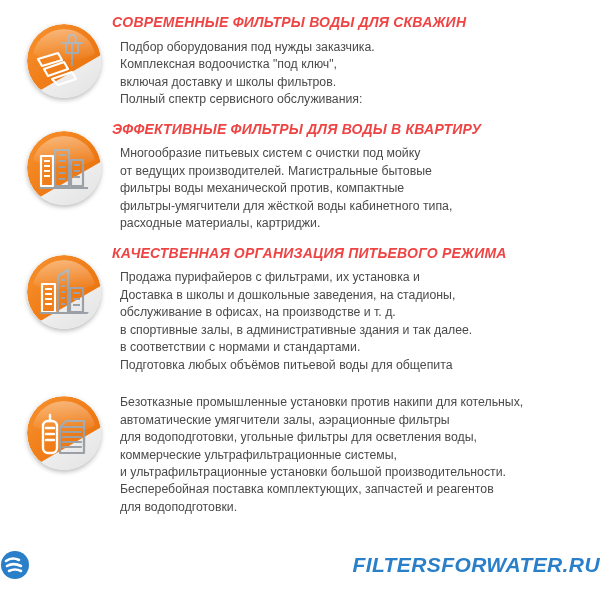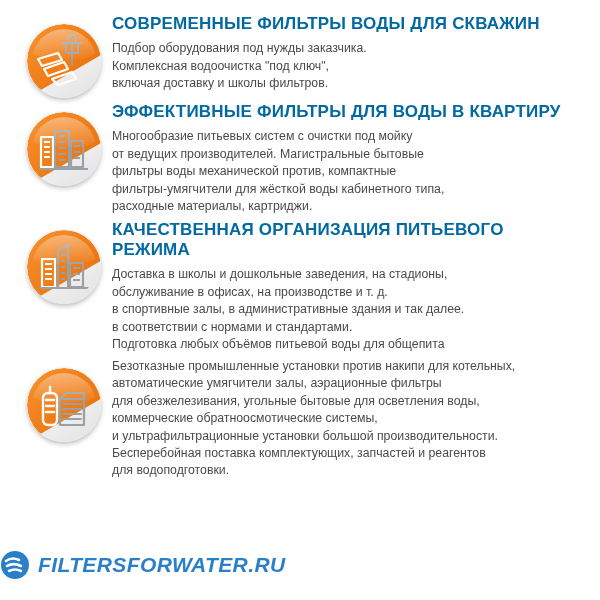--- a/index.html
+++ b/index.html
@@ -30,33 +30,34 @@
     flex: 0 0 96px;
     display: flex;
     justify-content: center;
     padding-top: 10px;
   }
   .text-col {
     flex: 1 1 auto;
     padding-right: 4px;
   }
   .sec-title {
-    font-size: 17px;
+    font-size: 14px;
     font-weight: bold;
-    color: #0369a1;
+    font-style: italic;
+    color: #ef4444;
     letter-spacing: 0.2px;
     line-height: 1.2;
     margin: 0 0 6px 0;
     text-transform: uppercase;
   }
   .sec-body {
     font-size: 12.3px;
     color: #4a4a4a;
     line-height: 1.42;
-    margin: 0;
+    margin: 8px;
   }
   .sec-body .line {
     display: block;
     white-space: nowrap;
   }
 
   
   .badge {
     position: relative;
     width: 74px;
@@ -99,21 +100,21 @@
   }
 
   
   .footer {
     position: absolute;
     left: 0;
     bottom: 20px;
     width: 100%;
     display: flex;
     align-items: center;
-    justify-content: flex-start;
+    justify-content: space-between;
     gap: 8px;
   }
   .logo-text {
     font-size: 21px;
     font-weight: bold;
     font-style: italic;
     color: #2a7fc9;
     letter-spacing: 0.4px;
   }
   .logo-mark {
@@ -149,20 +150,21 @@
           <div class="gloss"></div>
         </div>
       </div>
     </div>
     <div class="text-col">
       <h2 class="sec-title">СОВРЕМЕННЫЕ ФИЛЬТРЫ ВОДЫ ДЛЯ СКВАЖИН</h2>
       <p class="sec-body">
         <span class="line">Подбор оборудования под нужды заказчика.</span>
         <span class="line">Комплексная водоочистка "под ключ",</span>
         <span class="line">включая доставку и школы фильтров.</span>
+        <span class="line">Полный спектр сервисного обслуживания:</span>
       </p>
     </div>
   </div>
 
   <div class="section">
     <div class="icon-col">
       <div class="badge">
         <div class="quarter"></div>
         <div class="inner">
           <svg width="64" height="64" viewBox="0 0 64 64" aria-hidden="true">
@@ -212,20 +214,21 @@
               <path d="M7 53h50"></path>
             </g>
           </svg>
           <div class="gloss"></div>
         </div>
       </div>
     </div>
     <div class="text-col">
       <h2 class="sec-title">КАЧЕСТВЕННАЯ ОРГАНИЗАЦИЯ ПИТЬЕВОГО РЕЖИМА</h2>
       <p class="sec-body">
+        <span class="line">Продажа пурифайеров с фильтрами, их установка и</span>
         <span class="line">Доставка в школы и дошкольные заведения, на стадионы,</span>
         <span class="line">обслуживание в офисах, на производстве и т. д.</span>
         <span class="line">в спортивные залы, в административные здания и так далее.</span>
         <span class="line">в соответствии с нормами и стандартами.</span>
         <span class="line">Подготовка любых объёмов питьевой воды для общепита</span>
       </p>
     </div>
   </div>
 
   <div class="section">
@@ -246,22 +249,22 @@
             </g>
           </svg>
           <div class="gloss"></div>
         </div>
       </div>
     </div>
     <div class="text-col">
       <p class="sec-body">
         <span class="line">Безотказные промышленные установки против накипи для котельных,</span>
         <span class="line">автоматические умягчители залы, аэрационные фильтры</span>
-        <span class="line">для обезжелезивания, угольные бытовые для осветления воды,</span>
-        <span class="line">коммерческие обратноосмотические системы,</span>
+        <span class="line">для водоподготовки, угольные фильтры для осветления воды,</span>
+        <span class="line">коммерческие ультрафильтрационные системы,</span>
         <span class="line">и ультрафильтрационные установки большой производительности.</span>
         <span class="line">Бесперебойная поставка комплектующих, запчастей и реагентов</span>
         <span class="line">для водоподготовки.</span>
       </p>
     </div>
   </div>
 
   <div class="footer">
     <span class="logo-mark">
       <svg width="30" height="30" viewBox="0 0 30 30" aria-hidden="true">

